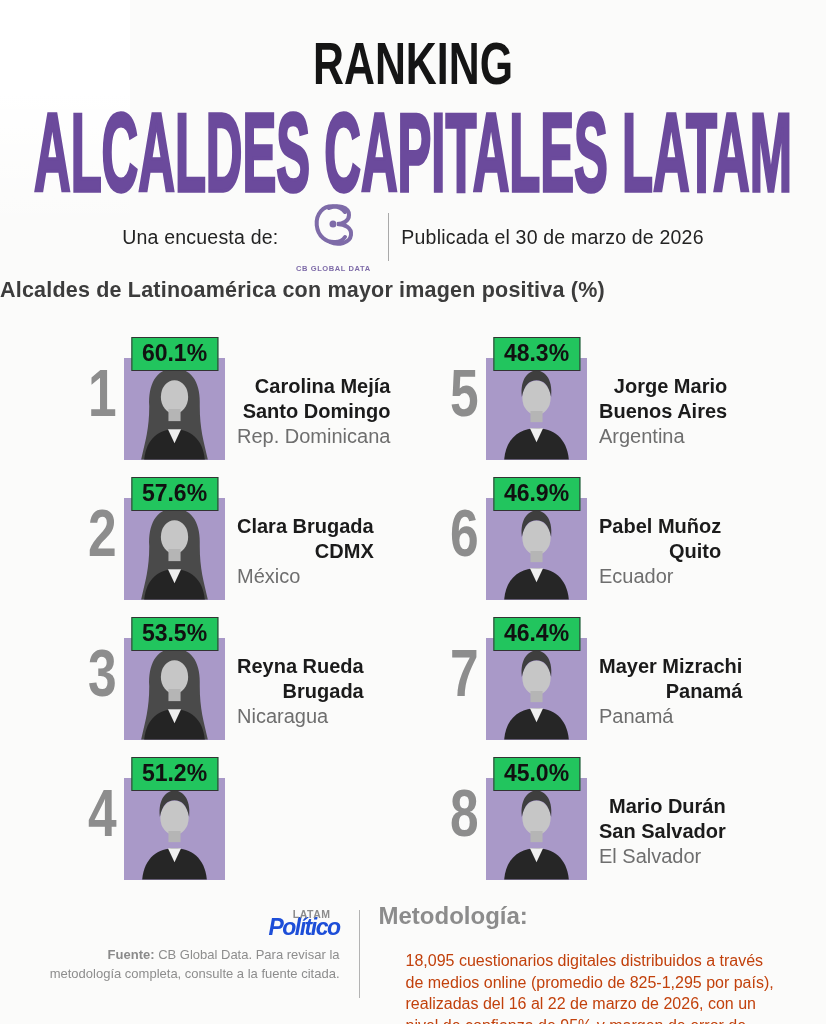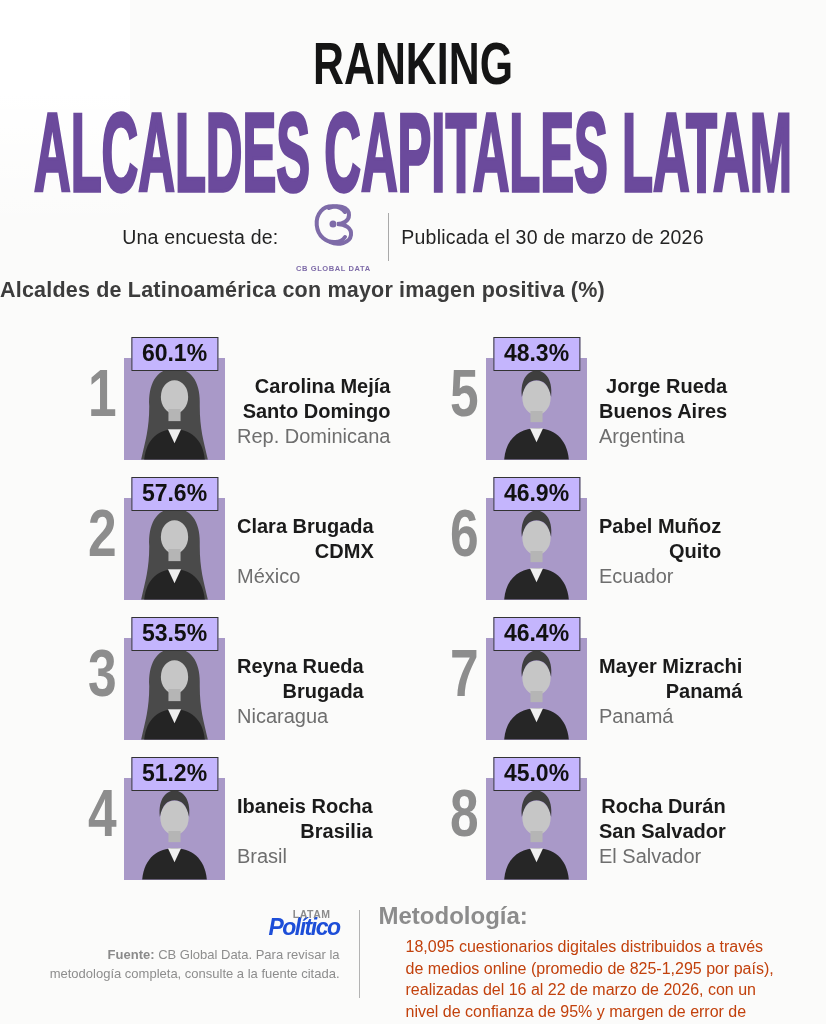--- a/index.html
+++ b/index.html
@@ -28,39 +28,39 @@
   .grid { position:absolute; top:330px; left:88px;
     display:grid; grid-auto-flow:column;
     grid-template-rows:repeat(4,140px); grid-template-columns:362px 362px; }
   .entry { position:relative; display:flex; align-items:flex-start; }
   .rank { width:36px; font-size:66px; font-weight:700; color:#8d8d8d; line-height:1;
     transform:scaleX(.78); transform-origin:0 0; margin-top:30px; }
   .photo-wrap { position:relative; width:101px; height:102px; margin-top:28px;
     background:#a999c8; flex:none; }
   .portrait { position:absolute; inset:0; width:100%; height:100%; }
   .pct { position:absolute; top:-21px; left:50%; transform:translateX(-50%);
-    background:#c4b5fd; border:1.5px solid #333333; color:#111111;
+    background:#22c55e; border:1.5px solid #333333; color:#111111;
     font-size:23px; font-weight:700; padding:2px 10px 3px; white-space:nowrap; z-index:2; }
   .info { margin-left:12px; margin-top:44px; font-size:20px; line-height:25px; }
   .info .name, .info .city { font-weight:700; color:#1b1b1b;text-align:right; }
   .info .country { color:#6e6e6e; }
 
   
   .footer { position:absolute; top:902px; left:0; width:826px;
     display:flex; justify-content:center; align-items:flex-start; gap:19px; }
   .footer-left { width:292px; text-align:right; padding-top:6px; }
   .brand { position:relative; display:inline-block; margin-bottom:6px; padding-top:8px; }
   .brand-name { font-size:23px; font-weight:700; color:#1d4ed8; letter-spacing:-1.5px; line-height:1;font-style:italic; }
   .brand-tag { position:absolute; top:0; right:9px; font-size:10.5px; font-weight:700;
     color:#8c8c8c; letter-spacing:.5px; }
   .source { font-size:13px; color:#8d8d8d; line-height:19px; }
   .source b { font-weight:700; color:#8a8a8a; }
   .footer-divider { width:1px; height:88px; background:#b3b3b3; margin-top:8px; }
   .footer-right { width:400px; }
-  .meth-title { font-size:24px; font-weight:700; color:#8c8c8c; margin-bottom:6px; }
+  .meth-title { font-size:24px; font-weight:700; color:#8c8c8c; margin-bottom:20px; }
   .meth-text { font-size:16px; color:#c2410c; line-height:21.5px;margin-left:27px; }
 </style>
 </head>
 <body>
 
 <div class="canvas">
 
   <svg width="0" height="0" style="position:absolute" aria-hidden="true">
     <symbol id="sil-female" viewBox="0 0 100 100">
       <path d="M50 10 C31 10 24 27 25 47 C25 70 21 82 17 100 L83 100 C79 82 75 70 75 47 C76 27 69 10 50 10 Z" fill="#4a4a4a"></path>
@@ -154,37 +154,32 @@
     </div>
 
     <div class="entry">
       <div class="rank">4</div>
       <div class="photo-wrap">
         <div class="pct">51.2%</div>
         <svg class="portrait">
             <use href="#sil-male"></use>
           </svg>
       </div>
-      <div class="info">
-        <div class="name">Ibaneis Rocha</div>
-        <div class="city">Brasilia</div>
-        <div class="country">Brasil</div>
-      </div>
     </div>
 
     <div class="entry">
       <div class="rank">5</div>
       <div class="photo-wrap">
         <div class="pct">48.3%</div>
         <svg class="portrait">
             <use href="#sil-male"></use>
           </svg>
       </div>
       <div class="info">
-        <div class="name">Jorge Rueda</div>
+        <div class="name">Jorge Mario</div>
         <div class="city">Buenos Aires</div>
         <div class="country">Argentina</div>
       </div>
     </div>
 
     <div class="entry">
       <div class="rank">6</div>
       <div class="photo-wrap">
         <div class="pct">46.9%</div>
         <svg class="portrait">
@@ -215,21 +210,21 @@
 
     <div class="entry">
       <div class="rank">8</div>
       <div class="photo-wrap">
         <div class="pct">45.0%</div>
         <svg class="portrait">
             <use href="#sil-male"></use>
           </svg>
       </div>
       <div class="info">
-        <div class="name">Rocha Durán</div>
+        <div class="name">Mario Durán</div>
         <div class="city">San Salvador</div>
         <div class="country">El Salvador</div>
       </div>
     </div>
 
   </div>
 
   <div class="footer">
     <div class="footer-left">
       <span class="brand">

